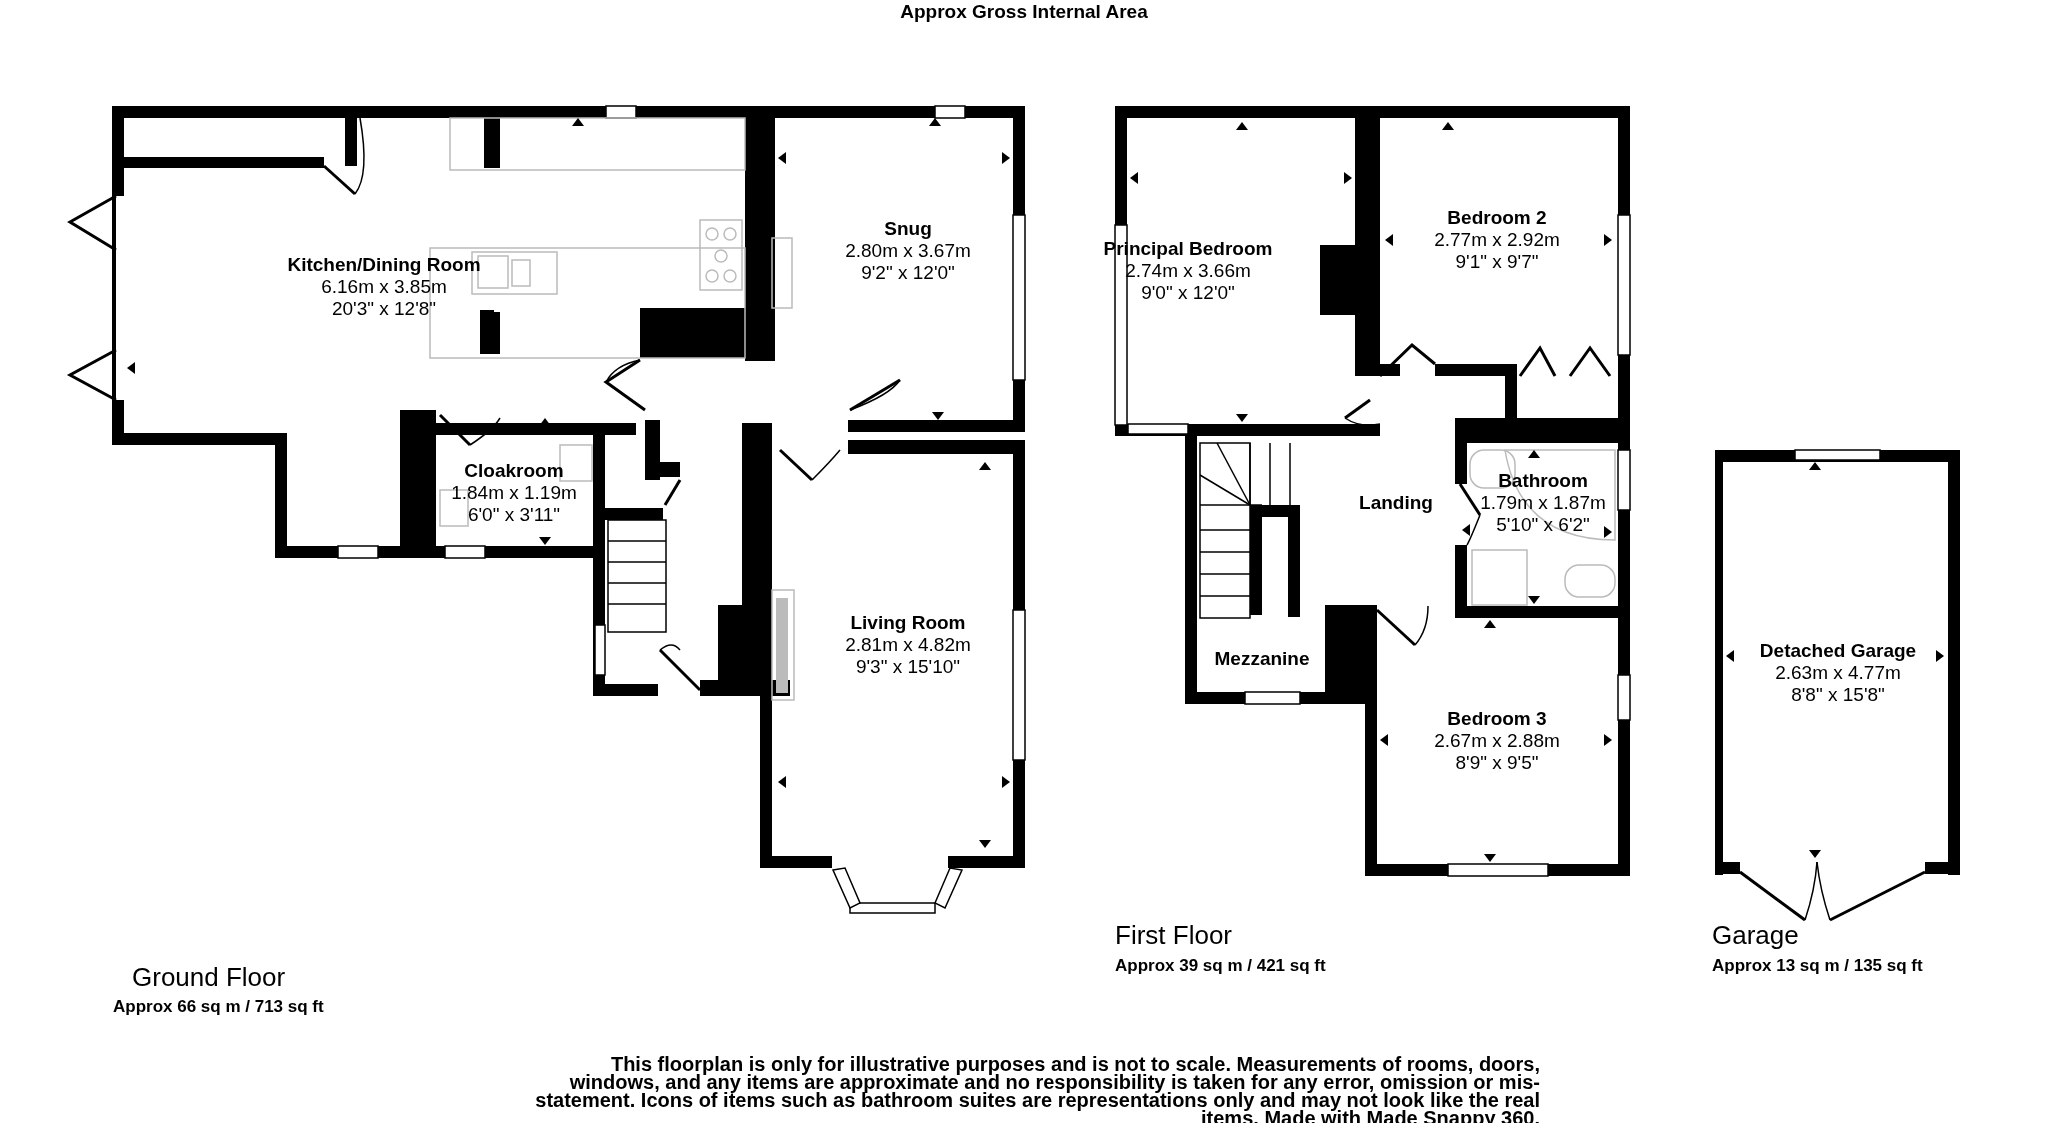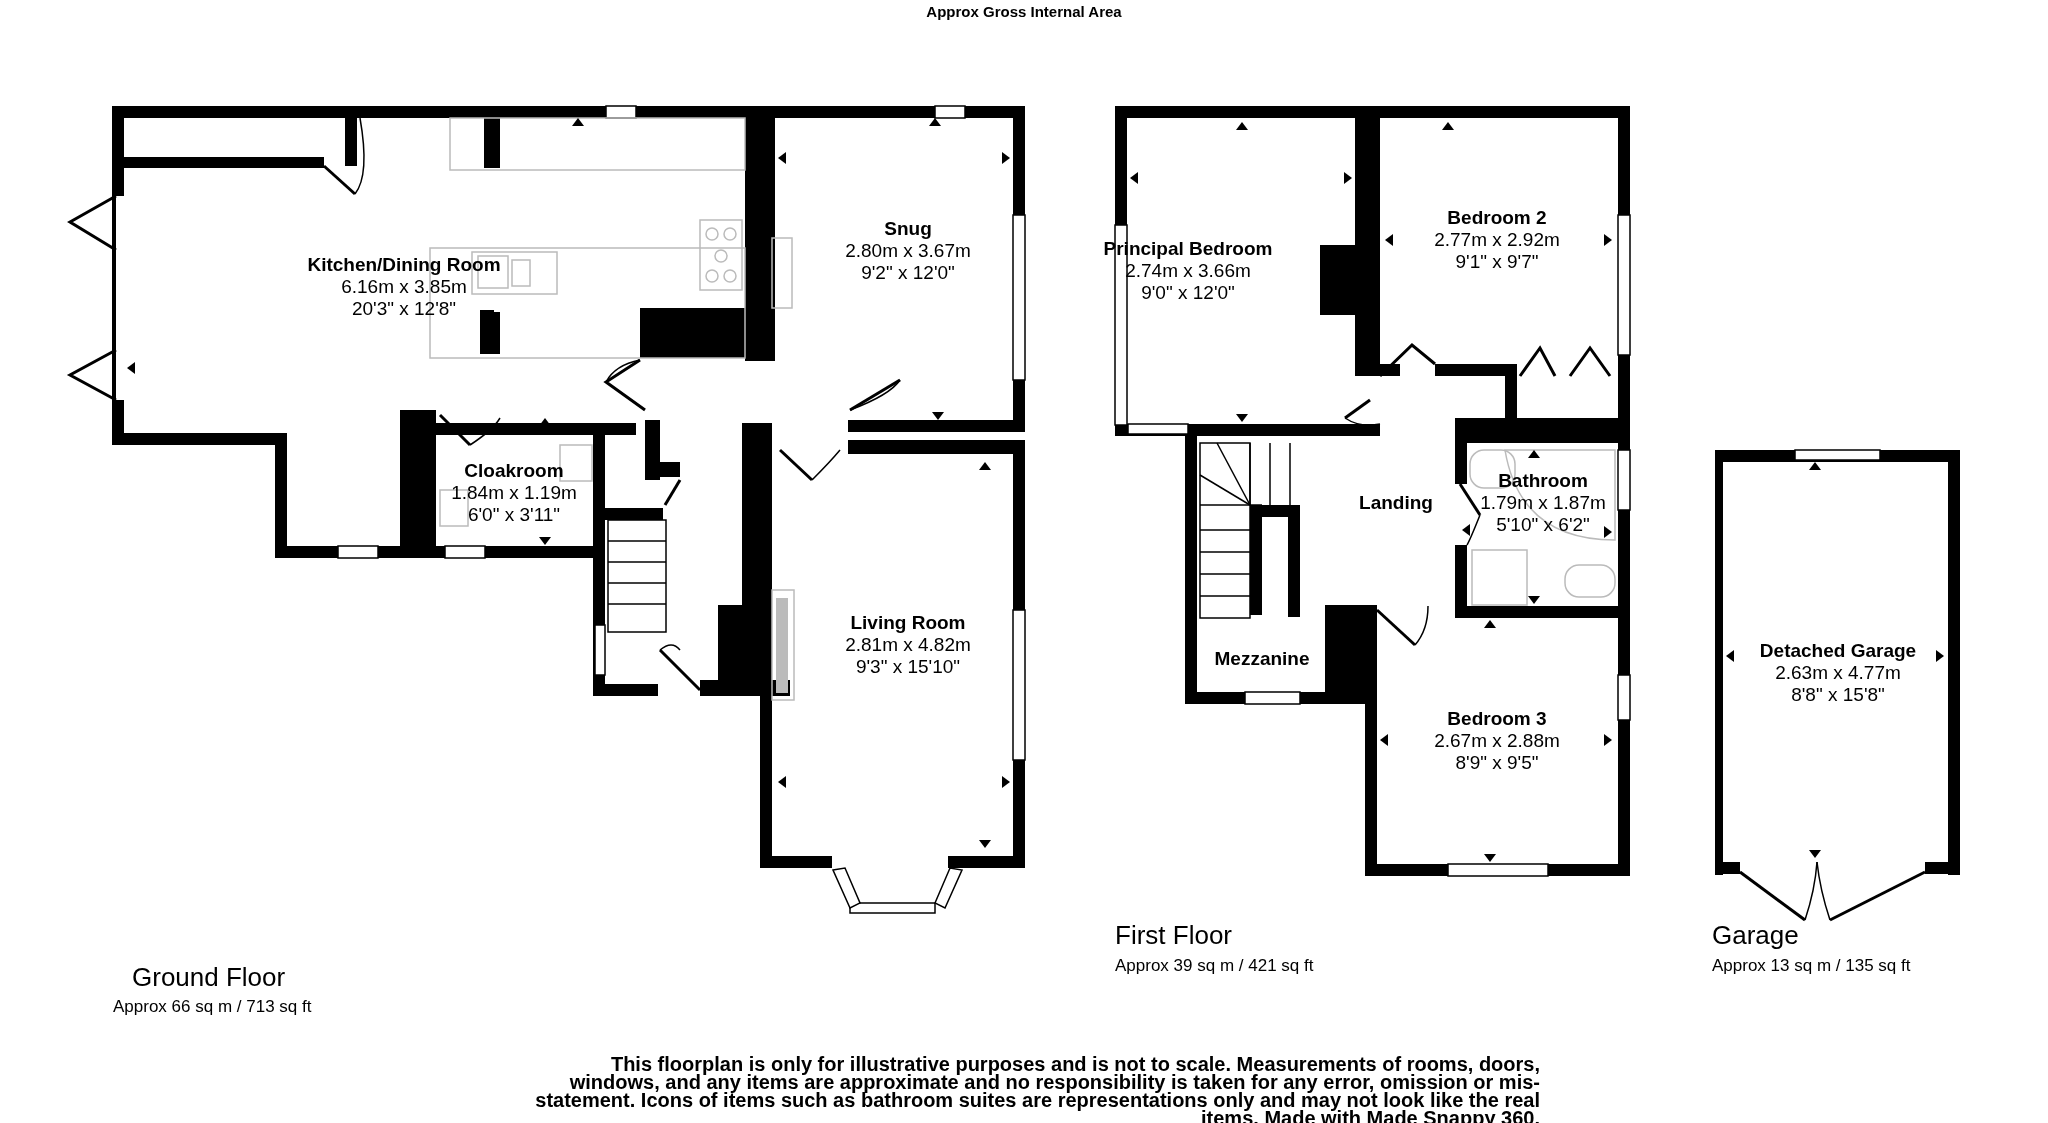--- a/index.html
+++ b/index.html
@@ -1,24 +1,24 @@
 <!DOCTYPE html>
 <html><head>
 <meta charset="utf-8">
 <style>
   html, body { margin: 0; padding: 0; background: #ffffff; }
   body { width: 2048px; height: 1123px; position: relative; overflow: hidden; font-family: "Liberation Sans", sans-serif; color: #000; }
   .abs { position: absolute; }
-  .title-block { left: 0; top: 2px; width: 2048px; text-align: center; font-weight: bold; font-size: 15px; line-height: 20px; }
+  .title-block { left: 0; top: 2px; width: 2048px; text-align: center; font-weight: bold; font-size: 19px; line-height: 20px; }
   svg#plan { position: absolute; left: 0; top: 0; }
   .room-label { position: absolute; text-align: center; transform: translateX(-50%); white-space: nowrap; line-height: 22px; }
   .room-label .name { font-weight: bold; font-size: 19px; display: block; }
   .room-label .dim { font-size: 19px; display: block; }
   .floor-title { position: absolute; font-size: 26px; line-height: 30px; }
-  .floor-area { position: absolute; font-size: 17px; font-weight: normal; line-height: 20px; }
+  .floor-area { position: absolute; font-size: 17px; font-weight: bold; line-height: 20px; }
   .disclaimer { position: absolute; left: 520px; top: 1055px; width: 1020px; text-align: right; font-size: 20px; line-height: 18px; font-weight: bold; }
 </style>
 </head>
 <body>
 
 <div class="abs title-block">
   <div>Approx Gross Internal Area</div>
 </div>
 
 <svg id="plan" width="2048" height="1123" viewBox="0 0 2048 1123">
@@ -239,21 +239,21 @@
     <polygon points="1380,740 1388,734 1388,746"></polygon>
     <polygon points="1612,740 1604,734 1604,746"></polygon>
     <polygon points="1490,862 1484,854 1496,854"></polygon>
     <polygon points="1815,462 1809,470 1821,470"></polygon>
     <polygon points="1726,656 1734,650 1734,662"></polygon>
     <polygon points="1944,656 1936,650 1936,662"></polygon>
     <polygon points="1815,858 1809,850 1821,850"></polygon>
   </g>
 </svg>
 
-<div class="room-label" style="left:404px; top:254px;">
+<div class="room-label" style="left:384px; top:254px;">
   <span class="name">Kitchen/Dining Room</span>
   <span class="dim">6.16m x 3.85m</span>
   <span class="dim">20'3" x 12'8"</span>
 </div>
 <div class="room-label" style="left:908px; top:218px;">
   <span class="name">Snug</span>
   <span class="dim">2.80m x 3.67m</span>
   <span class="dim">9'2" x 12'0"</span>
 </div>
 <div class="room-label" style="left:514px; top:460px;">

